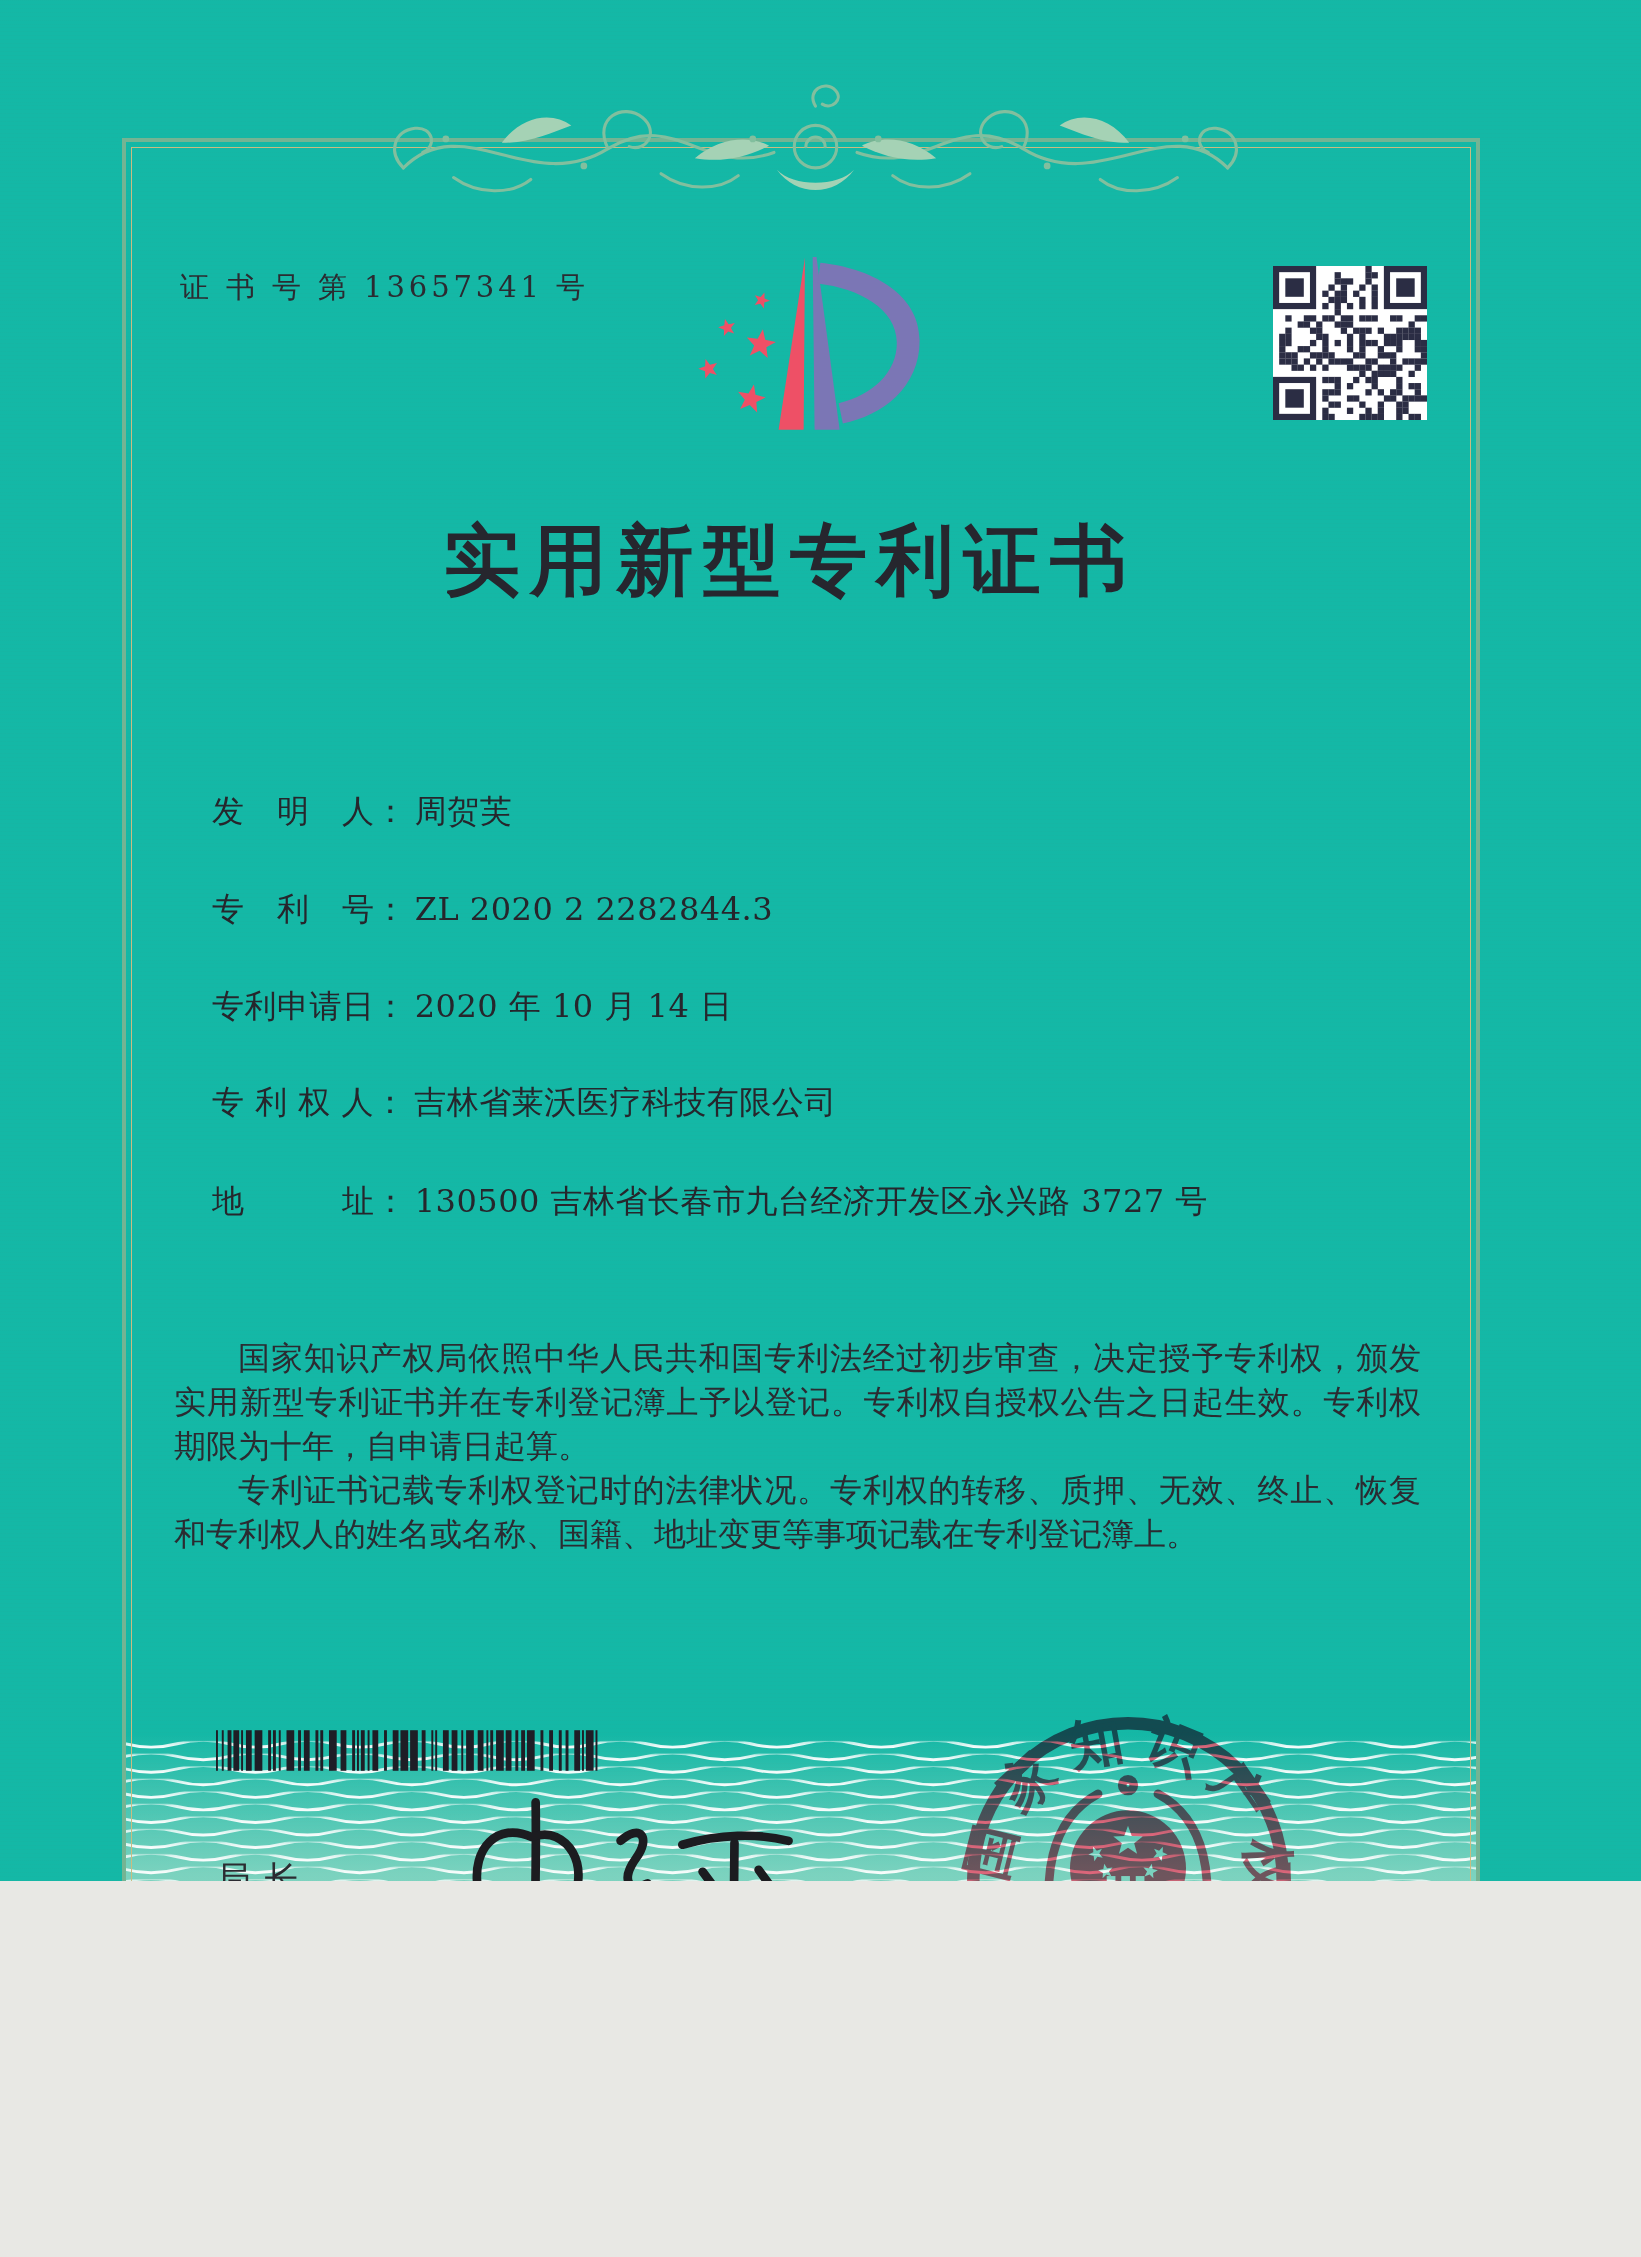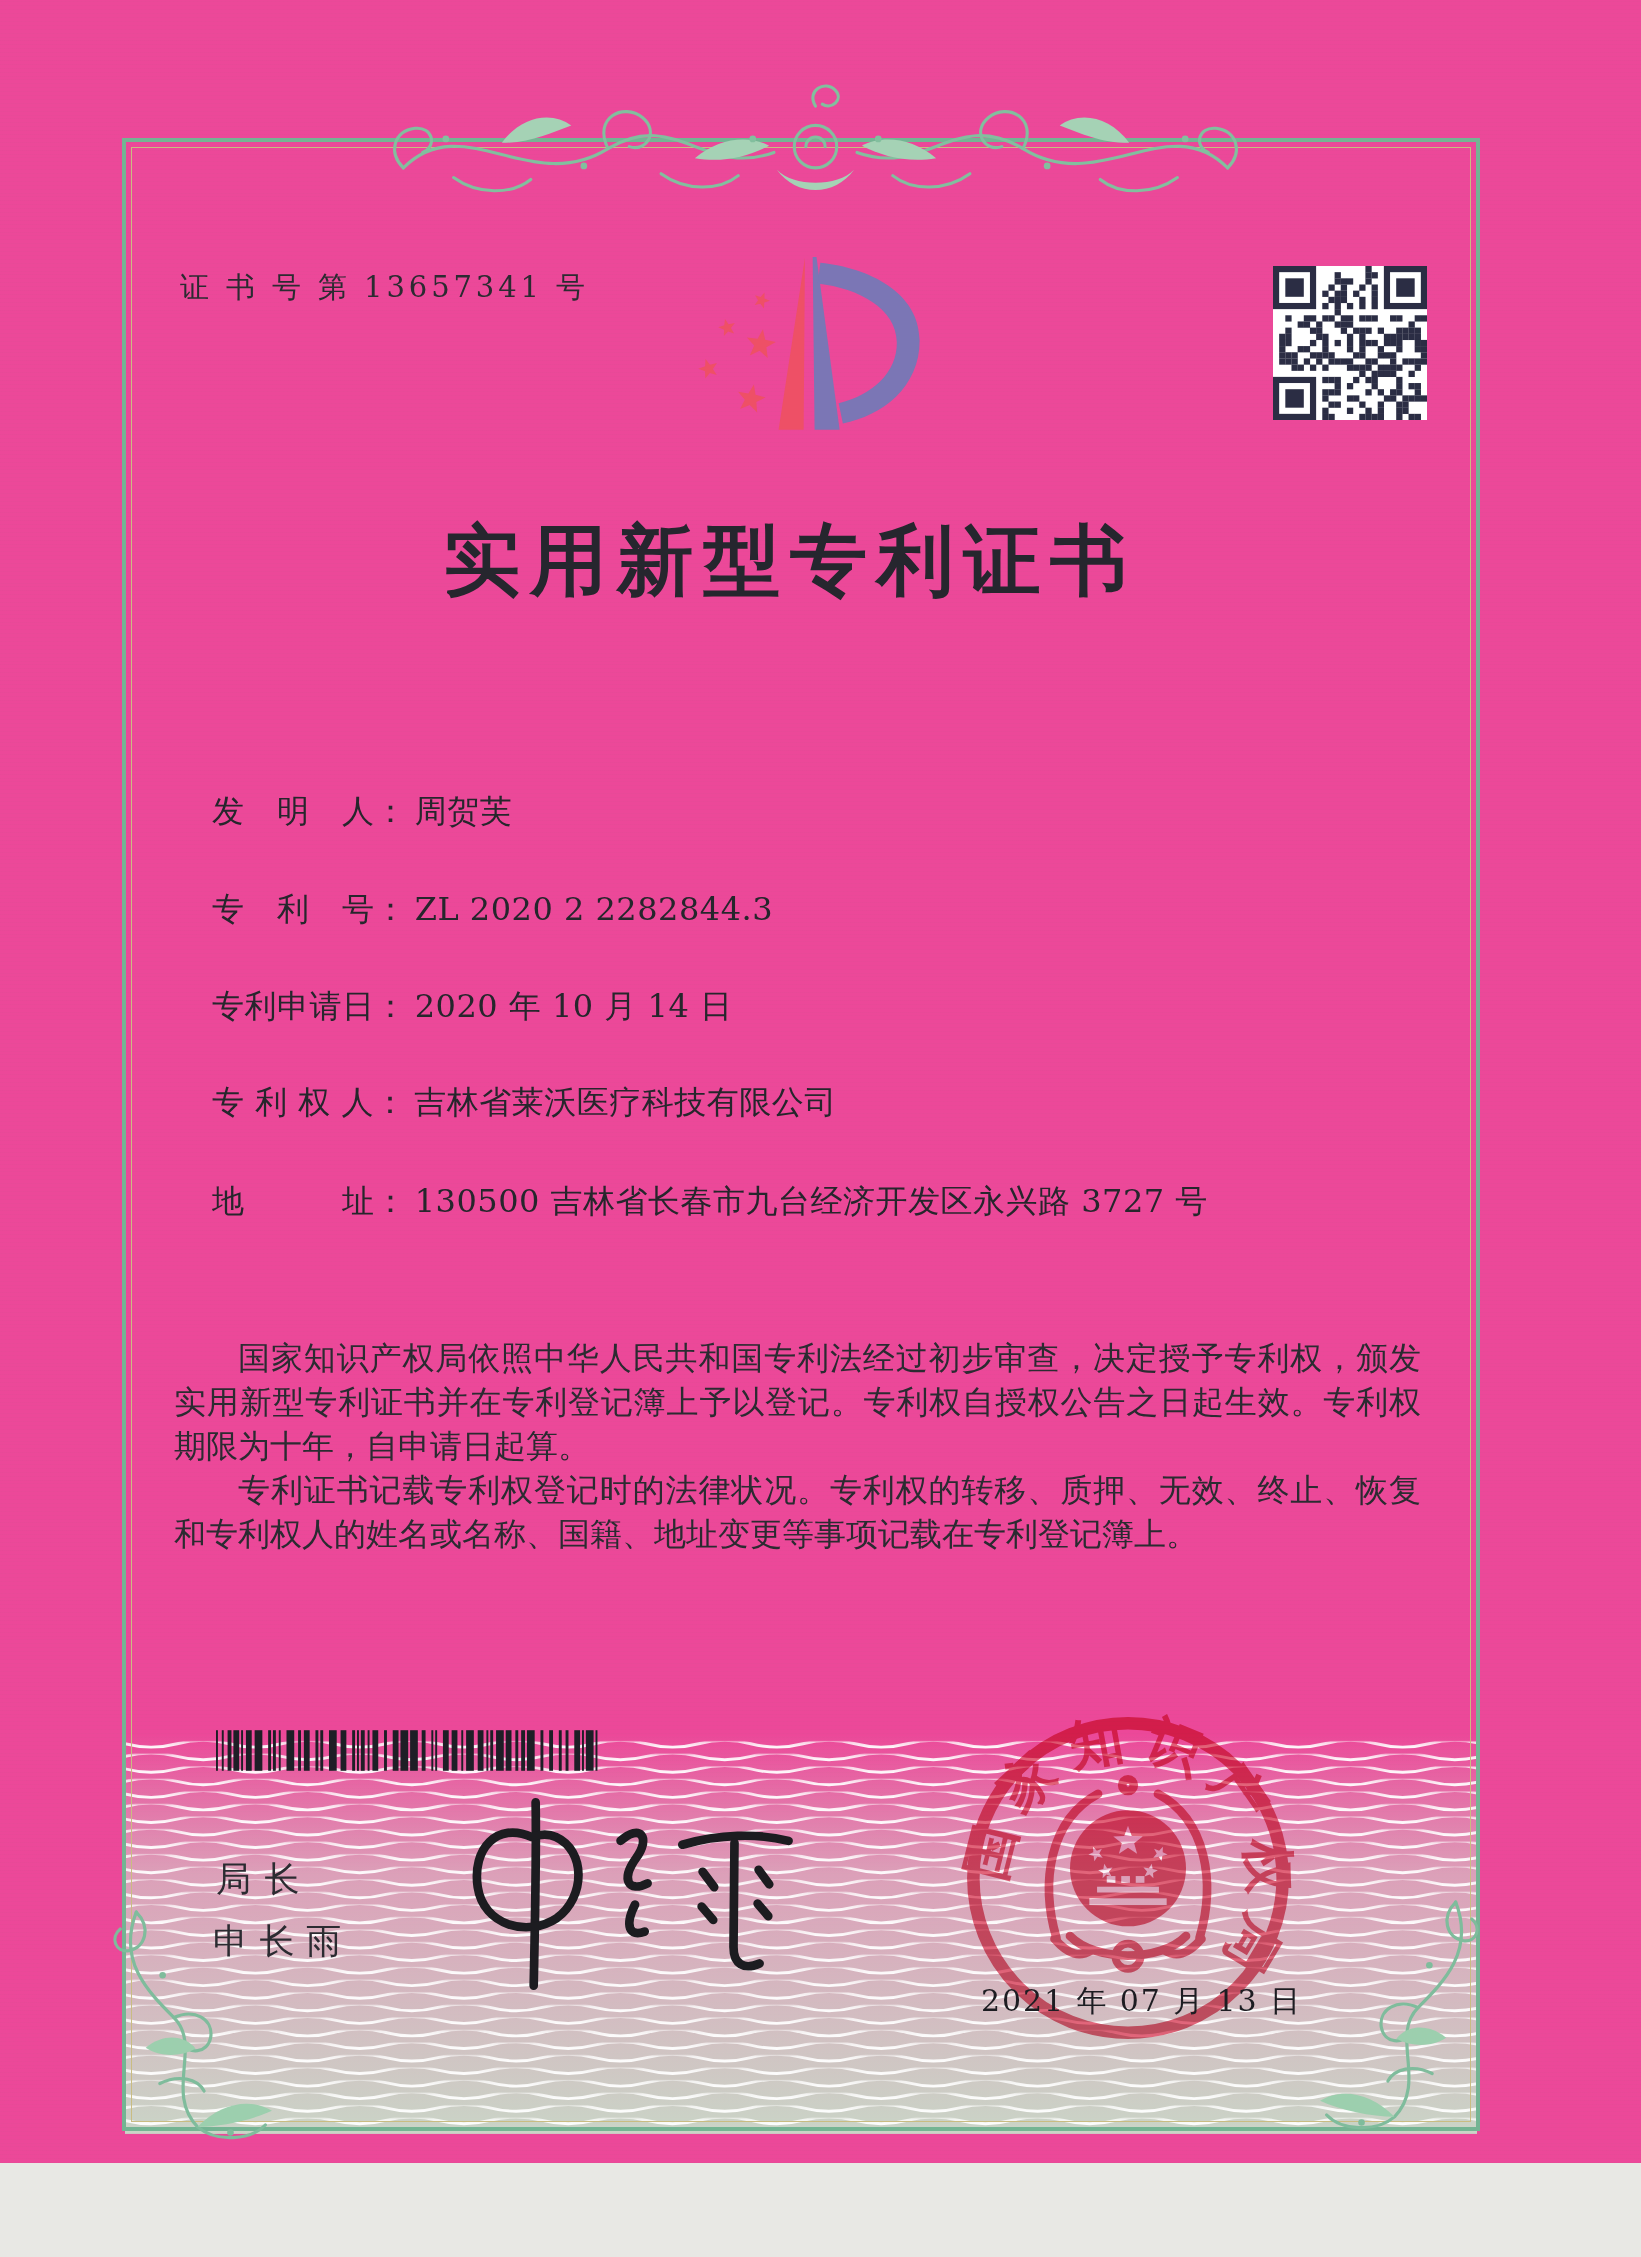--- a/index.html
+++ b/index.html
@@ -1,18 +1,18 @@
 <!DOCTYPE html>
 <html><head>
 <meta charset="utf-8">
 <style>
   html,body{margin:0;padding:0;background:#e8e8e4;}
   .page{
-    position:relative; width:1641px; height:2163px; margin:0 auto;
-    background:#ec4899; overflow:hidden;
+    position:relative; width:1641px; height:1881px; margin:0 auto;
+    background:#14b8a6; overflow:hidden;
     font-family:"DejaVu Serif","Liberation Serif",serif;
     color:#2b2b31;
   }
   .paper-texture{
     position:absolute; inset:0; pointer-events:none;
     background:repeating-linear-gradient(0deg, rgba(90,110,95,0.025) 0 1px, rgba(0,0,0,0) 1px 3.9px);
   }
   
   .frame-outer{
     position:absolute; left:122px; top:138px; width:1358px; height:1993px;

